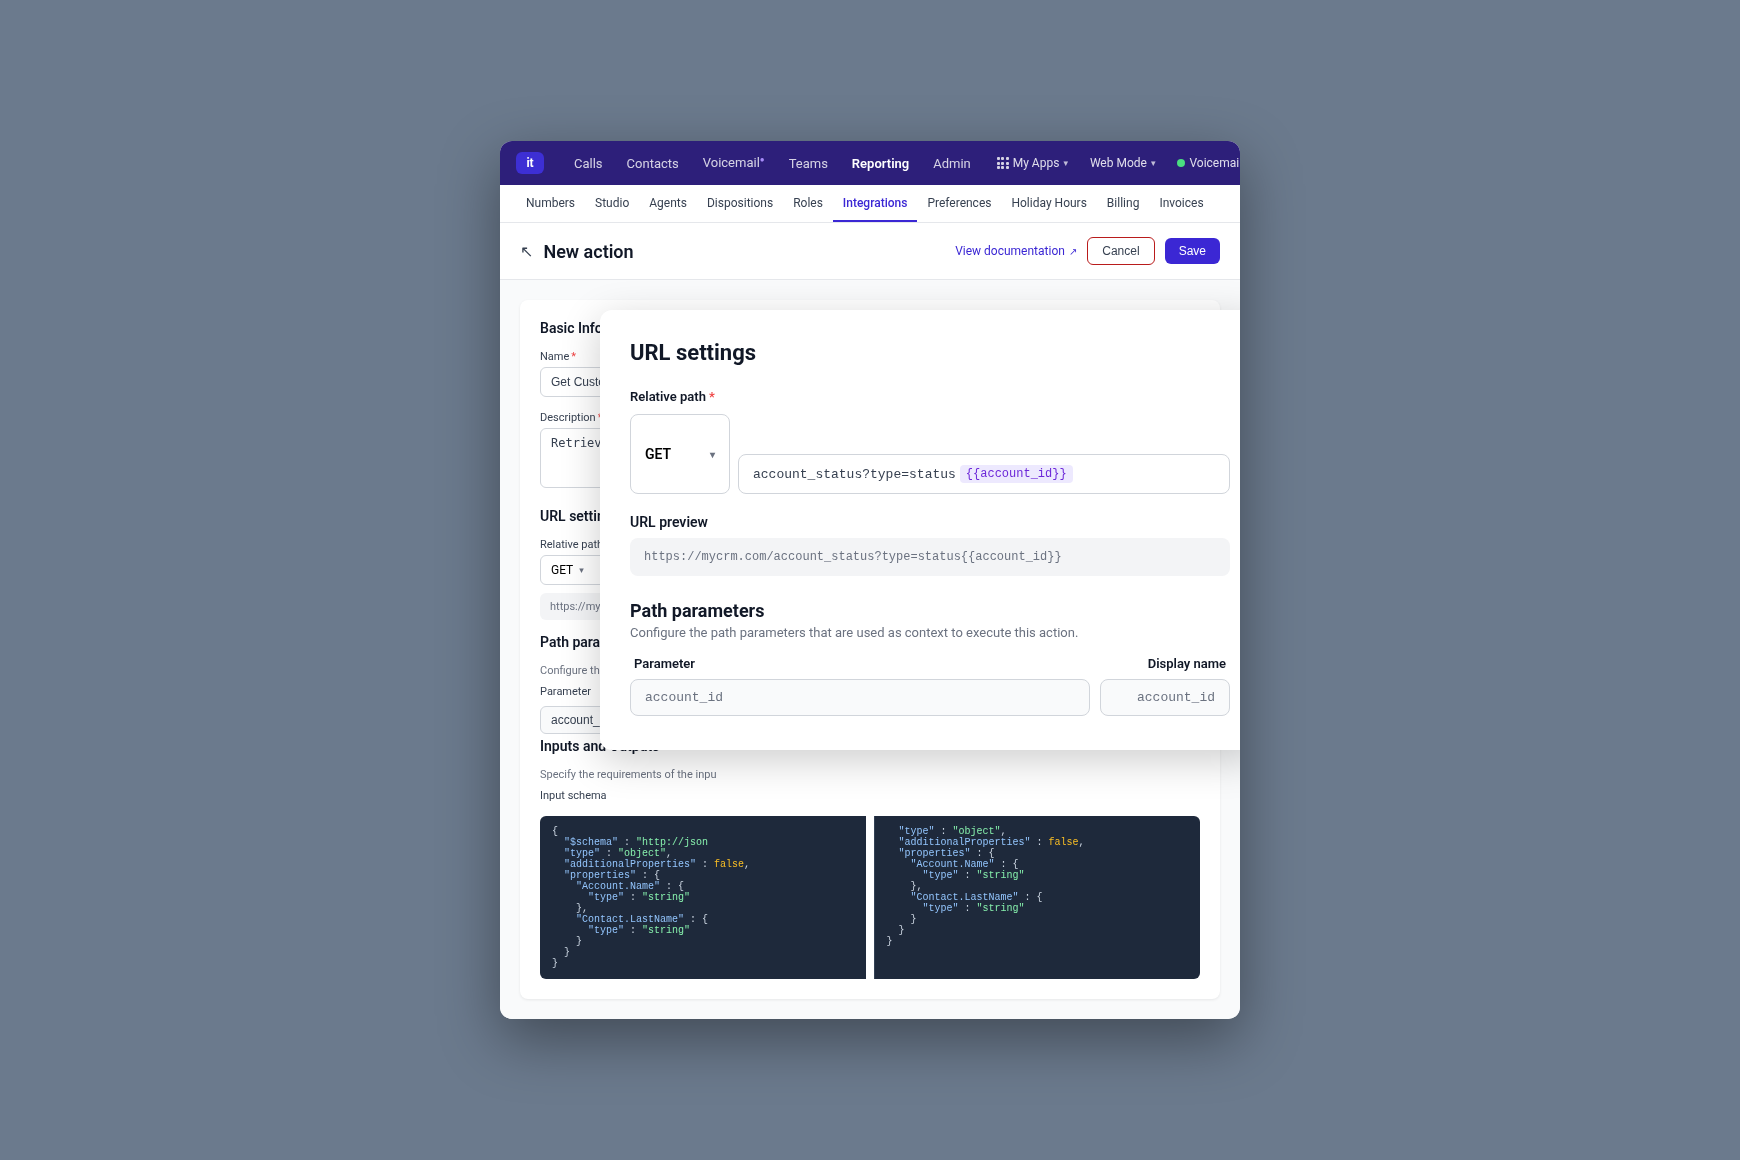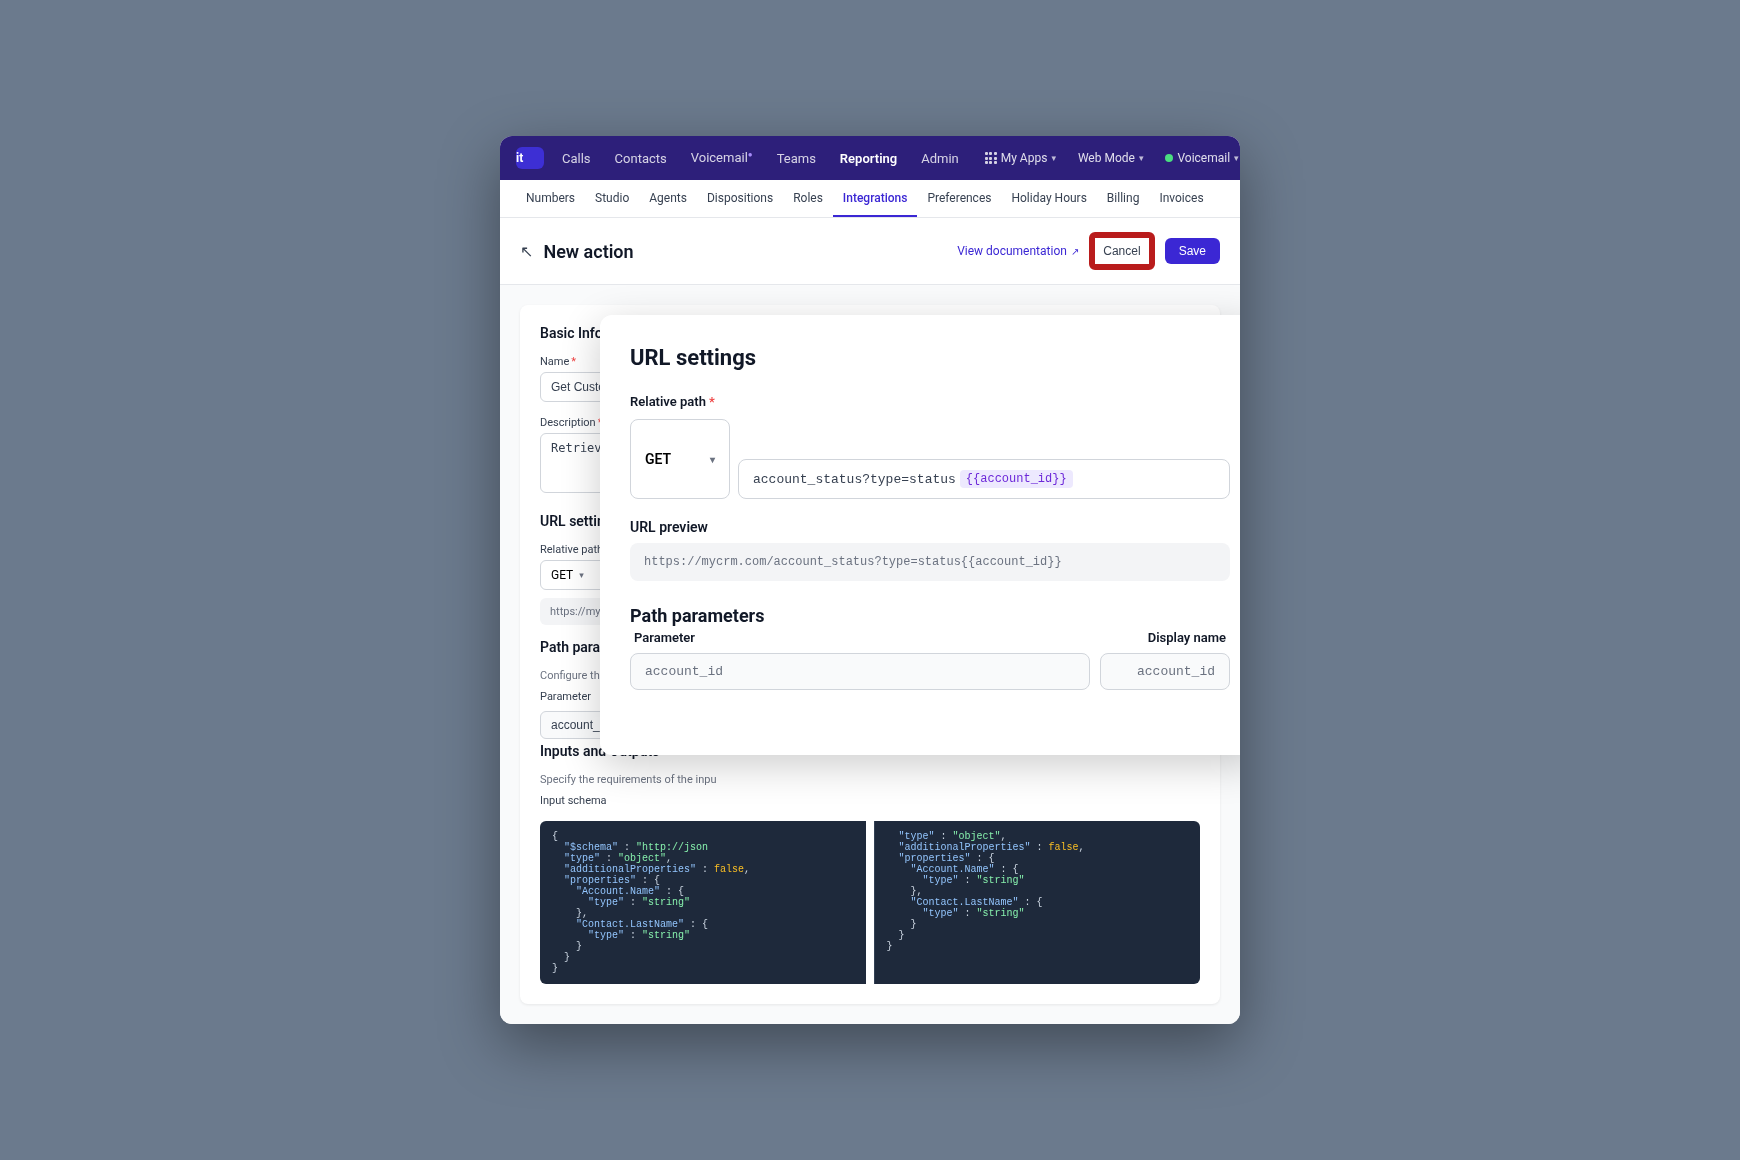--- a/index.html
+++ b/index.html
@@ -32,25 +32,25 @@
       gap: 4px;
     }
 
     .logo-box {
       width: 28px;
       height: 22px;
       background: #3d2fd4;
       border-radius: 6px;
       display: flex;
       align-items: center;
-      justify-content: flex-start;
+      justify-content: center;
       color: white;
       font-size: 12px;
       font-weight: bold;
-      margin-right: 4px;
+      margin-right: 16px;
       flex-shrink: 0;
     }
 
     .nav-item {
       color: rgba(255,255,255,0.8);
       font-size: 13px;
       padding: 6px 10px;
       border-radius: 4px;
       cursor: pointer;
       white-space: nowrap;
@@ -173,24 +173,24 @@
       font-size: 12px;
       cursor: pointer;
       display: flex;
       align-items: center;
       gap: 4px;
       text-decoration: none;
     }
 
     .btn-cancel {
       background: white;
-      border: 6px solid #b91c1c;
-      color: #374151;
-      font-size: 12px;
-      padding: 6px 8px;
+      border: 1px solid #b91c1c;
+      color: #374151;
+      font-size: 12px;
+      padding: 6px 14px;
       border-radius: 6px;
       cursor: pointer;
     }
 
     .btn-save {
       background: #3b27d4;
       border: none;
       color: white;
       font-size: 12px;
       padding: 6px 14px;
@@ -698,20 +698,21 @@
         </div>
       </div>
 
       <div>
         <div class="overlay-preview-label">URL preview</div>
         <div class="overlay-preview-box">https://mycrm.com/account_status?type=status{{account_id}}</div>
       </div>
 
       <div>
         <div class="overlay-params-title">Path parameters</div>
+        <div class="overlay-params-desc">Configure the path parameters that are used as context to execute this action.</div>
 
         <div class="params-table-header">
           <span class="params-col-label">Parameter</span>
           <span class="params-col-label">Display name</span>
         </div>
 
         <div class="overlay-param-row">
           <input class="overlay-param-input" value="account_id" readonly="" style="">
           <input class="overlay-display-input" value="account_id" readonly="" style="">
         </div>

